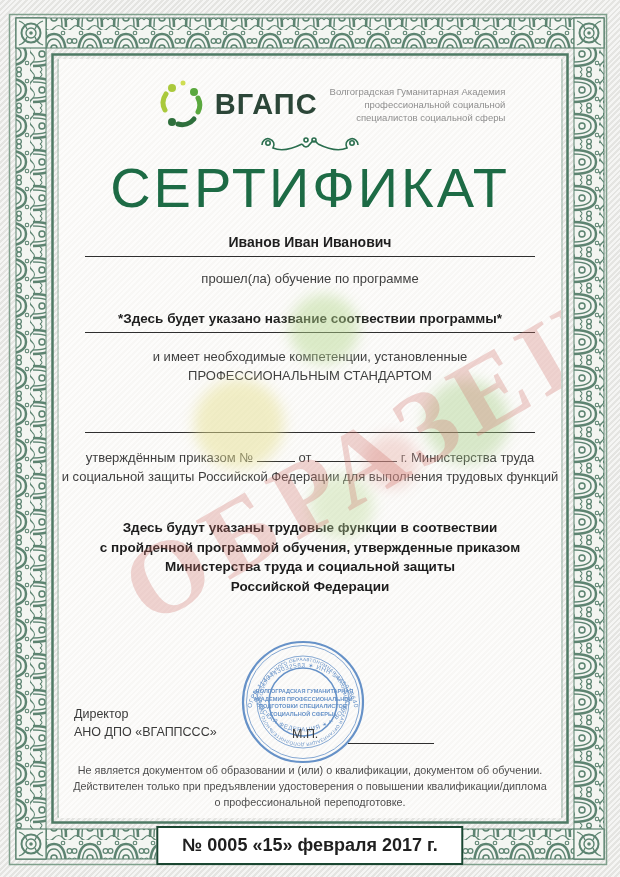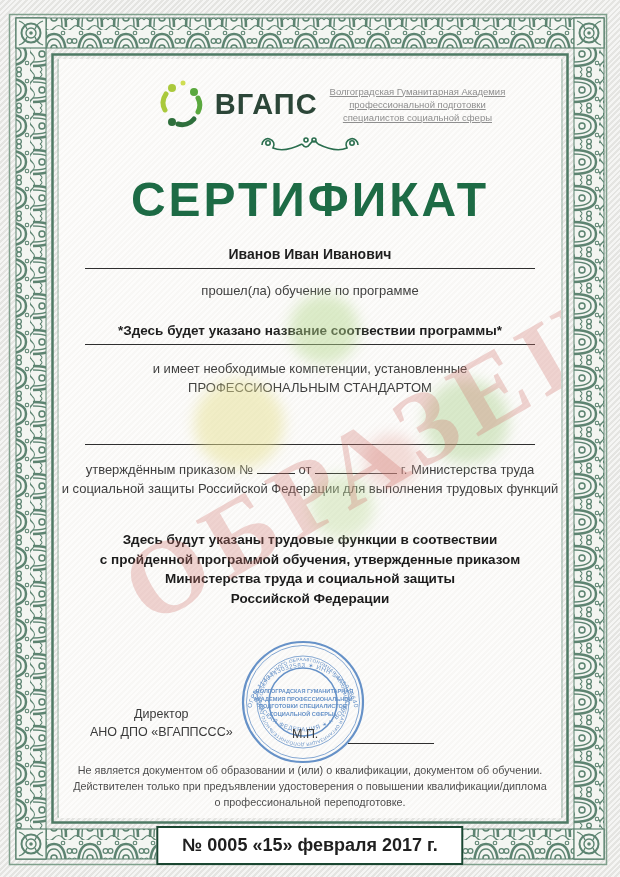--- a/index.html
+++ b/index.html
@@ -33,45 +33,45 @@
     color:rgba(207,116,110,0.30);
     transform:rotate(-30deg);
     pointer-events:none; white-space:nowrap;
   }
   
   .header-row {
     display:flex; align-items:center; justify-content:center;
     gap:12px; padding-top:20px; height:70px;padding-left:44px;
   }
   .brand { font-size:29px; font-weight:800; color:#2c4638; letter-spacing:1px; }
-  .org-lines { text-align:center; font-size:9.5px; line-height:13px; color:#8e8e8e;text-decoration:underline; }
+  .org-lines { text-align:right; font-size:9.5px; line-height:13px; color:#8e8e8e; }
   .flourish-wrap { height:24px; margin-top:2px; }
   
   .cert-title {
-    font-size:48px; font-weight:700; color:#1d6b45;
-    letter-spacing:3px; line-height:62px; margin-top:14px;
+    font-size:56px; font-weight:400; color:#1d6b45;
+    letter-spacing:3px; line-height:62px; margin-top:2px;
   }
   .t13 { font-size:13px; color:#3f3f3f; }
   .intro { margin-top:21px; }
   .field-line {
     width:450px; margin:14px auto;
     border-bottom:1.3px solid #2f2f2f;
     padding-bottom:6px;
   }
   .holder { margin-top:15px; font-size:14px; font-weight:bold; color:#1f1f1f; }
   .passed { margin-top:12px; }
   .program { margin-top:25px; font-size:13.5px; font-weight:bold; color:#1f1f1f; }
   .competence { margin-top:14px; line-height:19px; }
   .blank-line { margin-top:47px; height:0; width:450px; border-bottom:1.3px solid #2f2f2f; margin-left:auto; margin-right:auto; }
   .order { margin-top:15px; line-height:19px; }
   .inline-blank { display:inline-block; border-bottom:1.2px solid #2f2f2f; height:12px; vertical-align:baseline; }
   .blank-sm { width:38px; } .blank-md { width:82px; }
   .functions { margin-top:32px; font-size:13.5px; font-weight:bold; color:#1c1c1c; line-height:19.5px; }
   
-  .director { position:absolute; left:90px; top:705px; text-align:center; font-size:12.5px; line-height:18px; color:#3a3a3a; z-index:5; }
+  .director { position:absolute; left:74px; top:705px; text-align:left; font-size:12.5px; line-height:18px; color:#3a3a3a; z-index:5; }
   .stamp-svg { position:absolute; left:237px; top:636px; z-index:4; opacity:0.85; }
   .mp { position:absolute; left:292px; top:727px; font-size:12.5px; color:#3a3a3a; z-index:5;text-align:center; }
   .sig-line { position:absolute; left:348px; top:743px; width:86px; border-top:1.3px solid #2f2f2f; z-index:5; }
   
   .disclaimer {
     position:absolute; left:0; right:0; top:762px;
     font-size:10.8px; line-height:16px; color:#4d4d4d;
     text-align:center; z-index:5;
   }
   .number-box {
@@ -160,21 +160,21 @@
           <circle cx="35" cy="12" r="4" fill="#5aa83e" stroke="none"></circle>
           <path d="M39,18 a15,15 0 0 1 0,14" stroke="#5aa83e" stroke-width="5"></path>
           <circle cx="13" cy="42" r="4" fill="#2e6f3c" stroke="none"></circle>
           <path d="M19,44 a15,15 0 0 0 16,-5" stroke="#2e6f3c" stroke-width="5"></path>
           <circle cx="24" cy="3" r="2.5" fill="#cfdd52" stroke="none"></circle>
         </g>
       </svg>
       <div class="brand">ВГАПС</div>
       <div class="org-lines">
         <div>Волгоградская Гуманитарная Академия</div>
-        <div>профессиональной подготовки</div>
+        <div>профессиональной социальной</div>
         <div>специалистов социальной сферы</div>
       </div>
     </div>
 
     <div class="flourish-wrap">
       <svg width="100" height="24" viewBox="0 0 100 24">
         <g fill="none" stroke="#2a6e4e" stroke-width="1.6">
           <path d="M2,14 a6,6 0 1 1 11,3 C20,20 30,19 42,13"></path>
           <circle cx="8" cy="12" r="2.2"></circle>
           <path d="M98,14 a6,6 0 1 0 -11,3 C80,20 70,19 58,13"></path>

